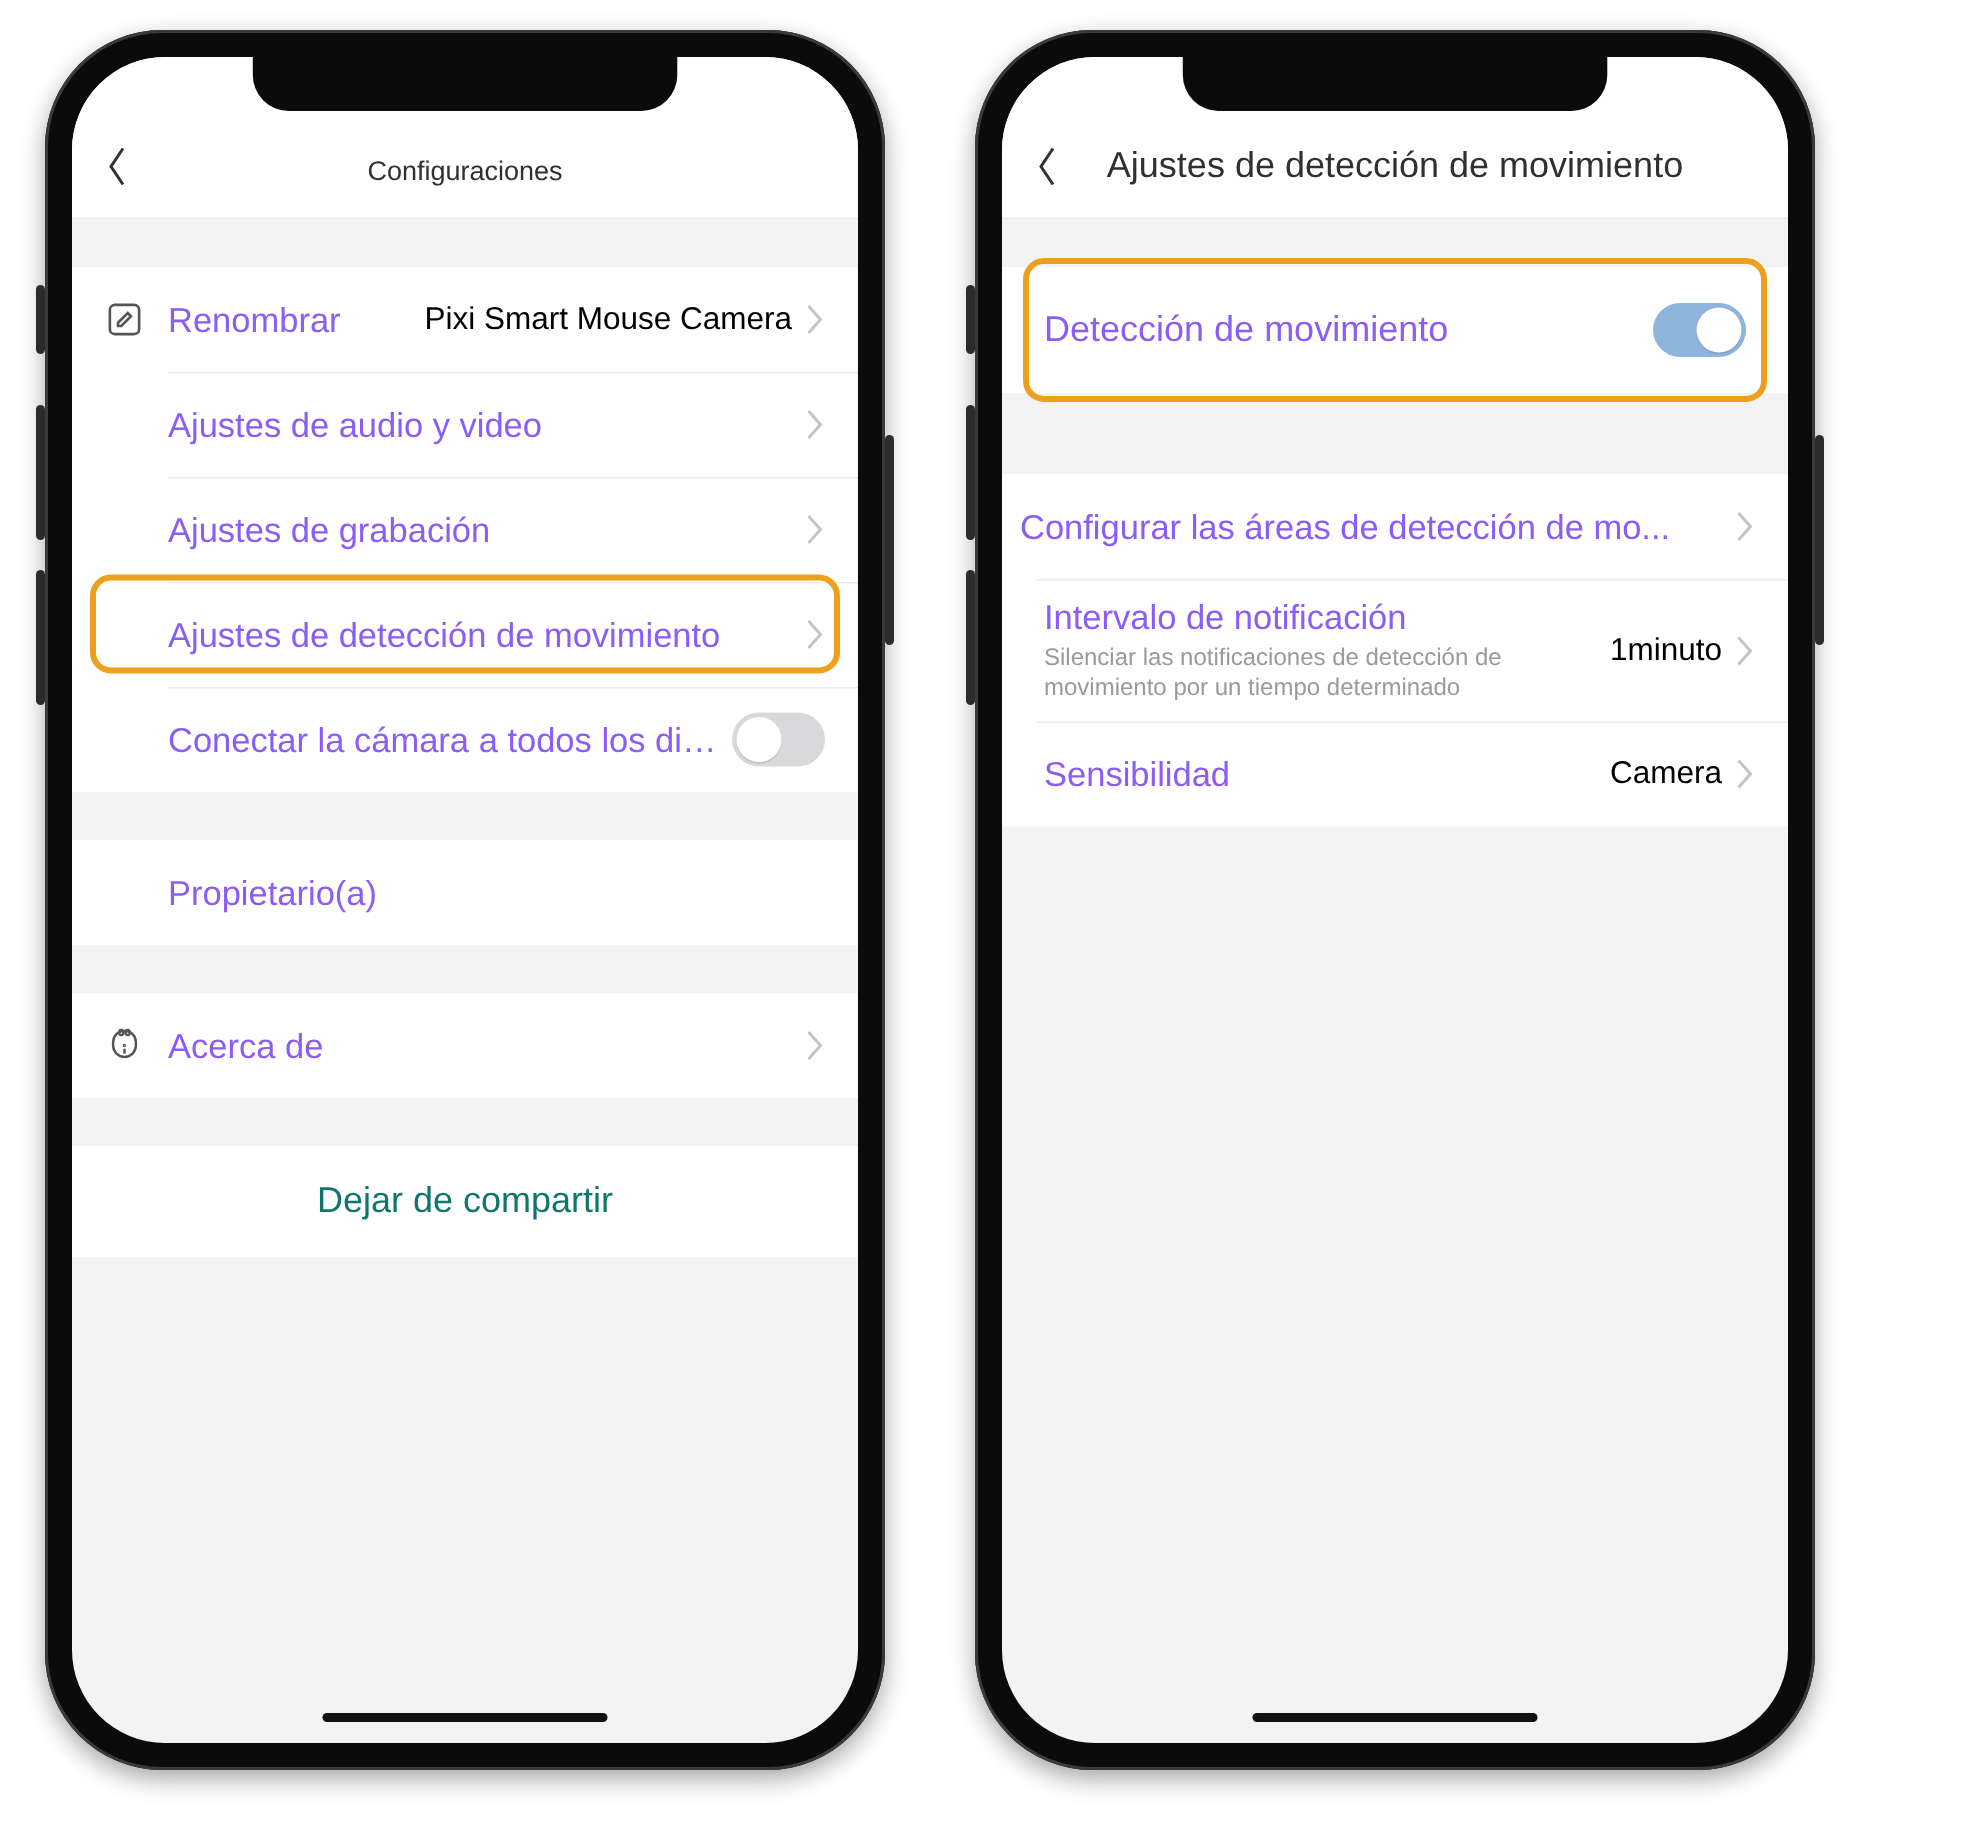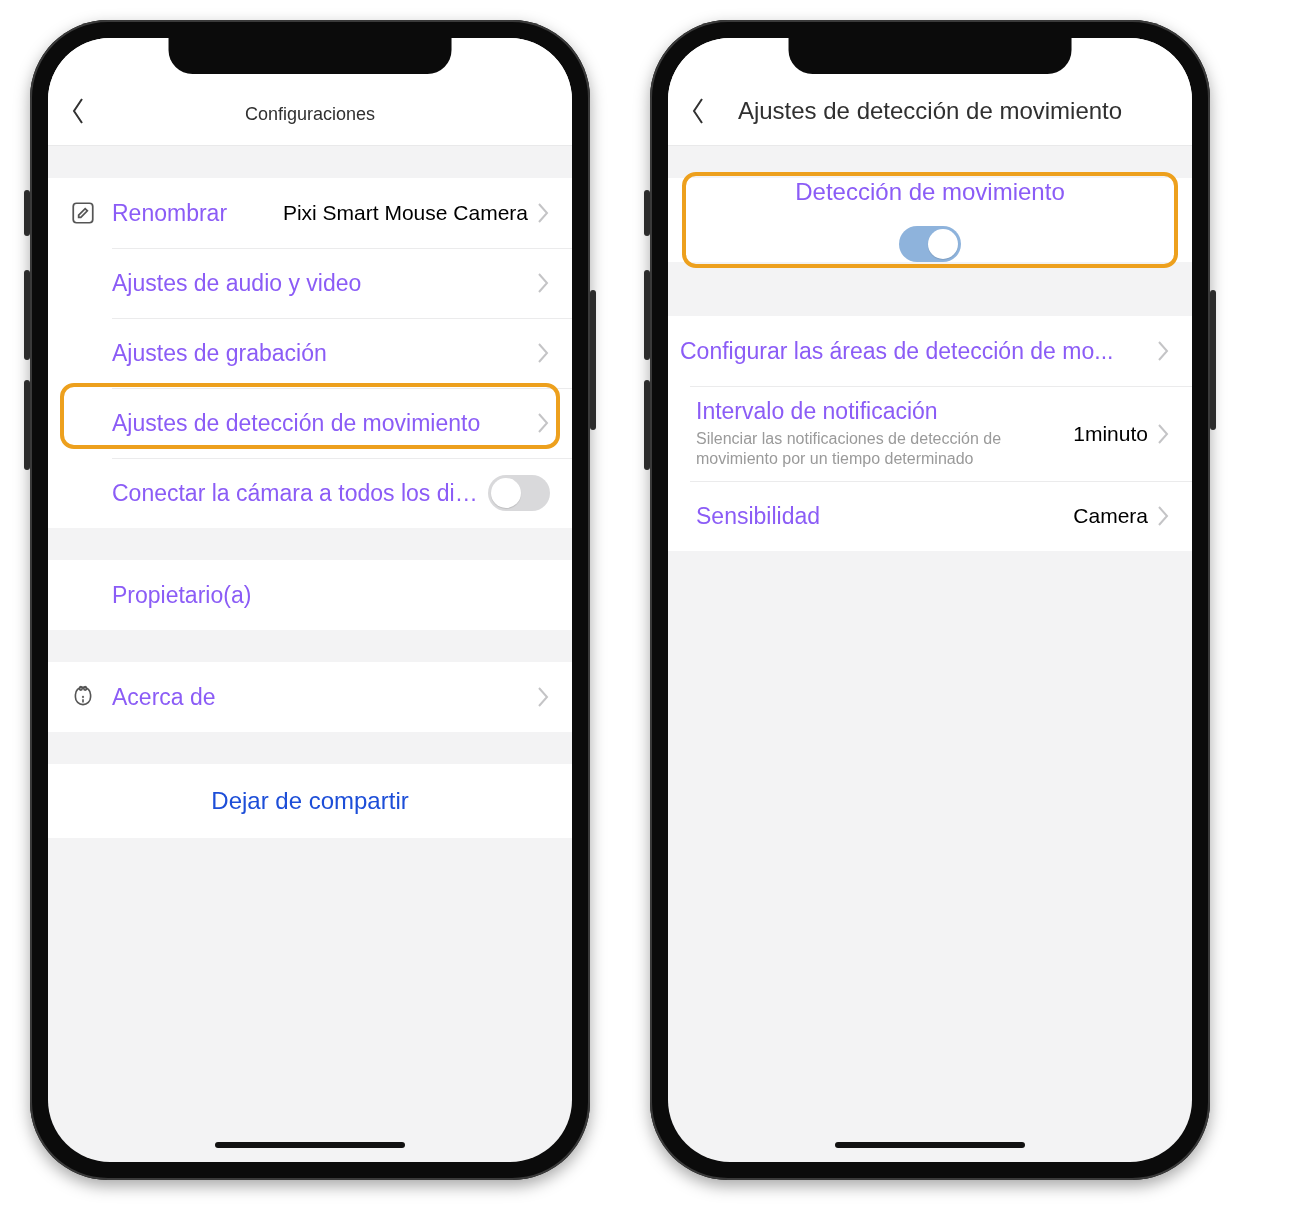--- a/index.html
+++ b/index.html
@@ -185,21 +185,21 @@
   
   .danger {
     background:#fff;
     height:74px;
     display:flex;
     align-items:center;
     justify-content:center;
   }
   .danger span {
     font-size:24px;
-    color:#1d4ed8;
+    color:#0f766e;
   }
 </style>
 </head>
 <body>
 
 <div class="stage">
 
   <div class="phone">
     <div class="side-btn-right"></div>
     <div class="screen">
@@ -313,21 +313,21 @@
         <div class="back-chevron">
           <svg viewBox="0 0 16 28">
               <polyline points="12,2 4,14 12,26" fill="none" stroke="#333" stroke-width="2"></polyline>
             </svg>
         </div>
         <div class="nav-title" style="font-size:24px;">Ajustes de detección de movimiento</div>
       </div>
 
       <div class="content">
         <div class="group">
-          <div class="row no-indent" style="height:84px; padding-left:28px; padding-right:28px;flex-direction:column;">
+          <div class="row no-indent" style="height:84px; padding-left:28px; padding-right:28px;">
             <span class="label" style="font-size:24px;">Detección de movimiento</span>
             <span class="toggle on"></span>
           </div>
         </div>
 
         <div class="gap" style="height:54px;"></div>
 
         <div class="group">
           <div class="row no-indent" style="padding-left:12px; padding-right:22px;">
             <span class="label">Configurar las áreas de detección de mo...</span>

